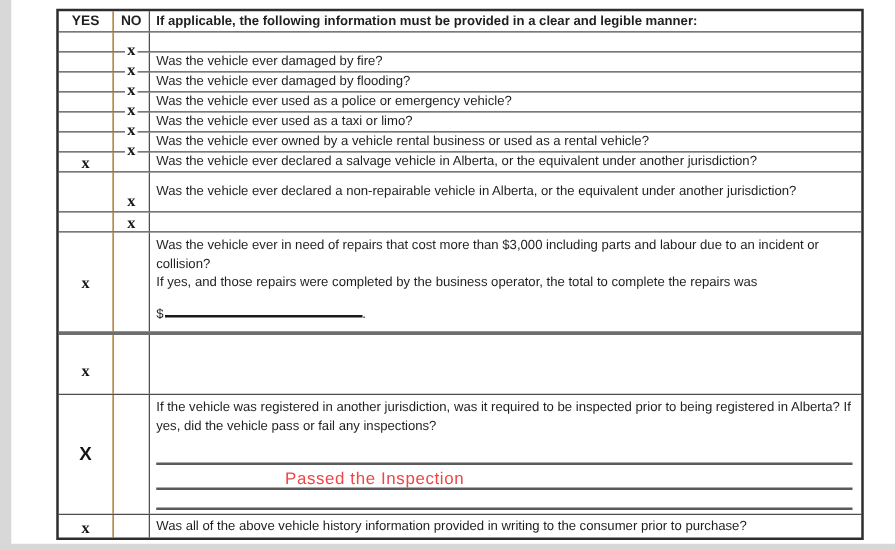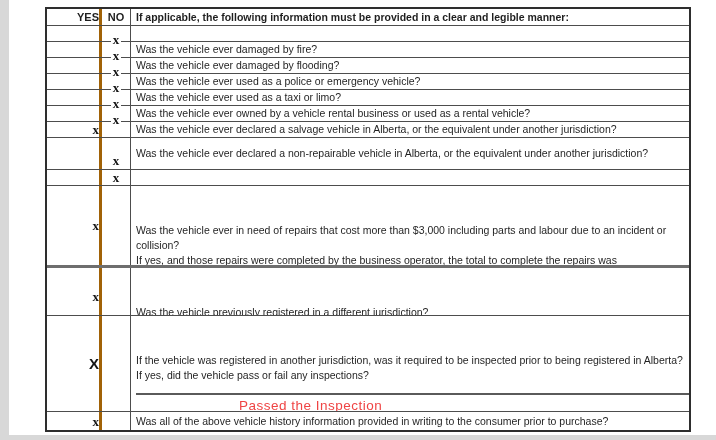--- a/index.html
+++ b/index.html
@@ -15,42 +15,42 @@
     position:absolute; left:45px; top:7px; width:646px;
     border:2px solid #2e2e2e; background:#fff;
   }
   .tr { display:flex; border-bottom:1px solid #4d4d4d; }
   .tr:last-child { border-bottom:none; }
   .tr.sep-thick { border-bottom:3px solid #6e6e6e; }
 
   .h17{height:17px} .h16{height:16px} .h32{height:32px}
   .h82{height:82px} .h48{height:48px} .h96{height:96px} .h18{height:18px}
 
-  .td-yes { width:55px; border-right:3px solid #a16207; display:flex; justify-content:flex-end; align-items:center; flex-shrink:0; }
+  .td-yes { width:44px; border-right:1px solid #a16207; display:flex; justify-content:center; align-items:center; flex-shrink:0; }
   .td-no  { width:29px; border-right:1px solid #4d4d4d; display:flex; justify-content:center; align-items:center; flex-shrink:0; }
   .td-q   { flex:1; padding:0 5px; display:flex; flex-direction:column; justify-content:center; overflow:hidden;
             font-size:10.5px; line-height:15px; }
 
   .hdr .td-yes, .hdr .td-no { font-weight:bold; font-size:11px; }
   .hdr .td-q { font-weight:bold; white-space:nowrap; }
 
   .oneline { white-space:nowrap; }
 
   .mark { font-family:"Liberation Serif", serif; font-weight:bold; font-size:13px; color:#141414; line-height:13px; }
   .mk-low  .mark { align-self:flex-end; margin-bottom:-5px; background:#fff; padding:0 2px; }
   .mk-low  .td-yes, .mk-low .td-no { align-items:flex-end; }
   .mk-b8   .td-no  { align-items:flex-end; }
   .mk-b8   .mark { margin-bottom:2px; }
   .mk-b11  .td-yes { align-items:flex-end; }
   .mk-b11  .mark { margin-bottom:12px; }
   .big-x .mark { font-family:"Liberation Sans", sans-serif; font-size:15px; }
 
   .link { color:#2E75B6; text-decoration:none; border-bottom:1px solid #8ab6dd; cursor:pointer; }
 
-  .tall { justify-content:flex-start; padding-top:3px;margin-top:34px; }
+  .tall { justify-content:flex-start; padding-top:3px; }
   .blank-money {
     display:inline-block; width:158px; border-bottom:2px solid #1a1a1a; height:13px; margin-left:1px;
   }
   .money-row { margin-top:7px; white-space:nowrap; }
 
   .prov-row { white-space:nowrap; }
   .blank-prov {
     display:inline-block; width:208px; border-bottom:2px solid #1a1a1a; height:13px; margin-left:4px;
     font-size:12px; padding-left:32px; line-height:13px; color:#1a1a1a;
   }
@@ -198,24 +198,20 @@
       </div>
     </div>
 
     <div class="tr h48 mk-b11">
       <div class="td-yes">
           <span class="mark">x</span>
         </div>
       <div class="td-no">
           <span class="mark"></span>
         </div>
-      <div class="td-q tall">
-        <div>Was the vehicle previously registered in a different jurisdiction?</div>
-        <div class="prov-row"><span>If yes, name the province/country:</span><span class="blank-prov">BC</span></div>
-      </div>
     </div>
 
     <div class="tr h96 big-x">
       <div class="td-yes">
           <span class="mark">X</span>
         </div>
       <div class="td-no">
           <span class="mark"></span>
         </div>
       <div class="td-q tall">

